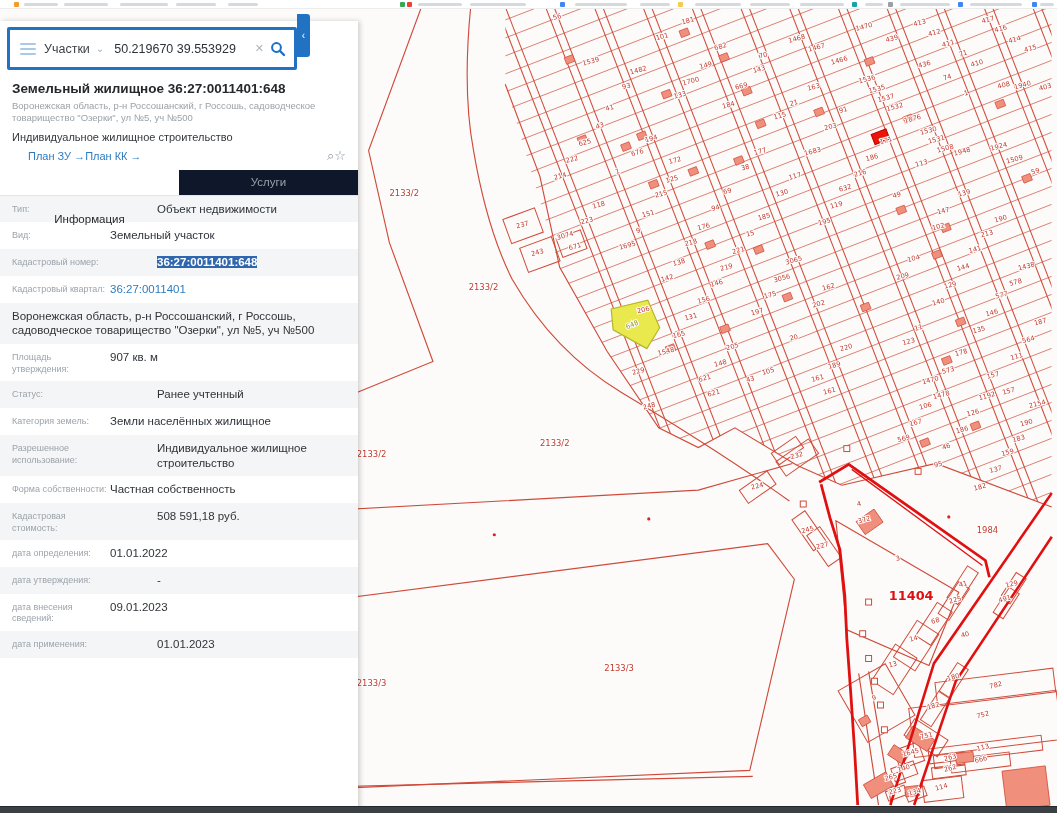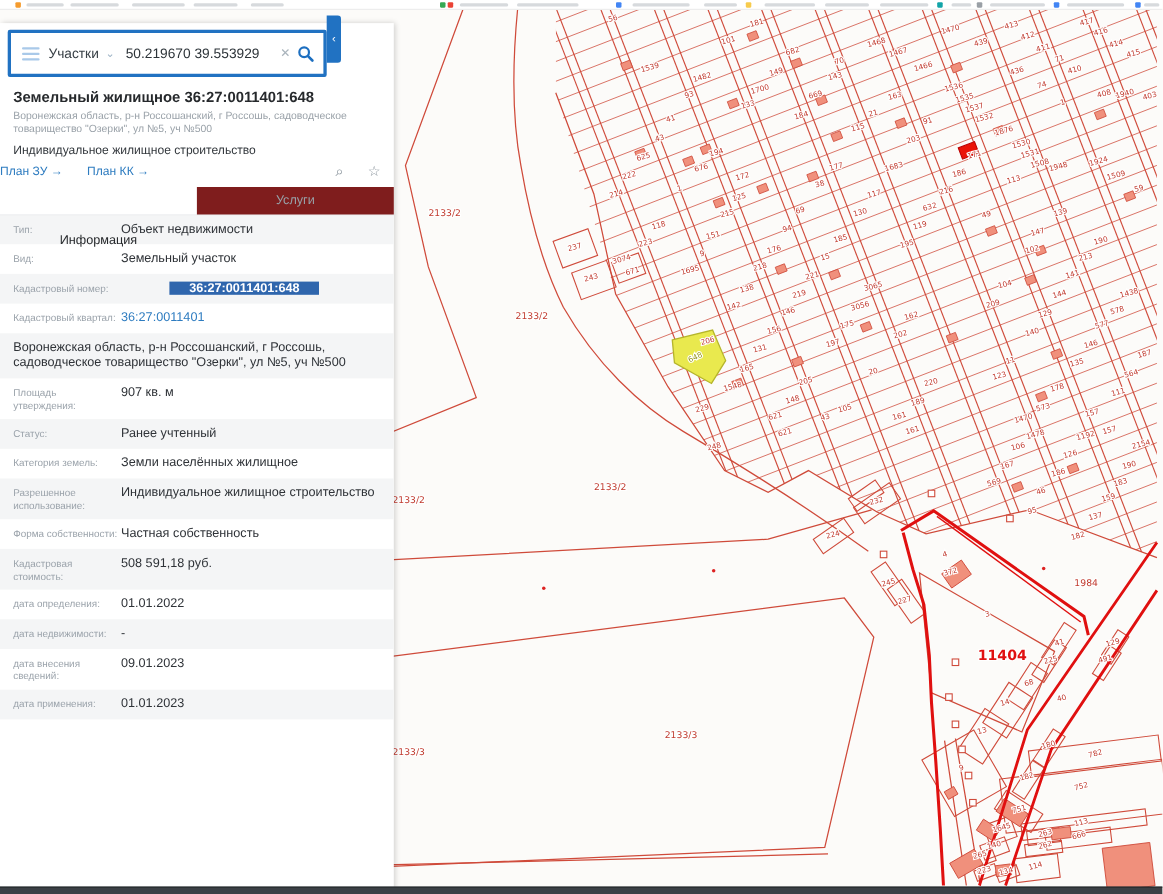--- a/index.html
+++ b/index.html
@@ -22,36 +22,36 @@
   .cat{font-size:12.5px;color:#3a4248;margin-right:6px;}
   .chev{font-size:10px;color:#9db3c6;margin-right:8px;}
   #query{border:0;outline:0;flex:1;font-size:12.5px;color:#2c3338;font-family:"Liberation Sans",sans-serif;min-width:0;background:transparent;}
   .clearx{color:#aab4bc;font-size:11px;margin:0 6px;cursor:pointer;}
   .mag{margin-right:8px;cursor:pointer;}
   #collapse{position:absolute;left:297px;top:14px;width:13px;height:43px;background:#2172c2;border-radius:0 3px 3px 0;color:#fff;font-size:10px;line-height:43px;text-align:center;z-index:11;cursor:pointer;}
 
   #ptitle{padding:10px 12px 2px 12px;font-size:13.5px;font-weight:bold;color:#26292c;}
   #paddr{padding:2px 12px;font-size:9.5px;color:#9aa2a9;line-height:1.3;}
   #pusage{padding:4px 12px 0 12px;font-size:11px;color:#33383d;}
-  #plinks{display:flex;align-items:center;padding:5px 12px 6px 0;gap:22px;}
+  #plinks{display:flex;align-items:center;padding:5px 12px 6px 28px;gap:0;}
   .plink{font-size:11px;color:#2e7cc0;cursor:pointer;}
   #plinks .spacer{flex:1;}
   .tool-ico{color:#8a949c;font-size:13px;cursor:pointer;}
 
   #tabs{display:flex;height:25px;border-bottom:1px solid #e3e6e9;}
   .tab{flex:1;text-align:center;font-size:11.5px;line-height:25px;cursor:pointer;}
   .tab.active{background:#e5e5e5;color:#26292c;font-weight:normal;margin-top:37px;}
-  .tab.inactive{background:#7f1d1d;color:#98a1a8;}
+  .tab.inactive{background:#0f172a;color:#98a1a8;}
 
   .row{display:flex;padding:6px 12px;}
-  .row.odd{background:#f4f5f6;}
+  .row.odd{background:#f4f5f6;gap:47px;}
   .row .lbl{width:98px;flex:none;font-size:9px;color:#9ba3ab;padding-top:2px;line-height:1.3;}
   .row .val{flex:1;font-size:11.5px;color:#2f3338;line-height:1.28;}
   .val.link{color:#2e7cc0;cursor:pointer;}
-  .val .hl{background:#2f66ad;color:#fff;font-weight:bold;padding:0 18px;margin-left:44px;}
+  .val .hl{background:#2f66ad;color:#fff;font-weight:bold;padding:0 0;}
 
   
   #footerbar{position:absolute;left:0;bottom:0;width:1057px;height:6px;background:#3b4045;border-top:1px solid #24282c;z-index:40;}
 </style>
 </head>
 <body>
 <div id="screen">
 
   <div id="bookmarks">
       <div class="bicon" style="left: 14px; background: rgb(245, 155, 45);"></div>
@@ -541,21 +541,21 @@
         </div>
         <div class="row odd">
           <div class="lbl">Кадастровая стоимость:</div>
           <div class="val">508 591,18 руб.</div>
         </div>
         <div class="row">
           <div class="lbl">дата определения:</div>
           <div class="val">01.01.2022</div>
         </div>
         <div class="row odd">
-          <div class="lbl">дата недвижимости:</div>
+          <div class="lbl">дата утверждения:</div>
           <div class="val">-</div>
         </div>
         <div class="row">
           <div class="lbl">дата внесения сведений:</div>
           <div class="val">09.01.2023</div>
         </div>
         <div class="row odd">
           <div class="lbl">дата применения:</div>
           <div class="val">01.01.2023</div>
         </div>

